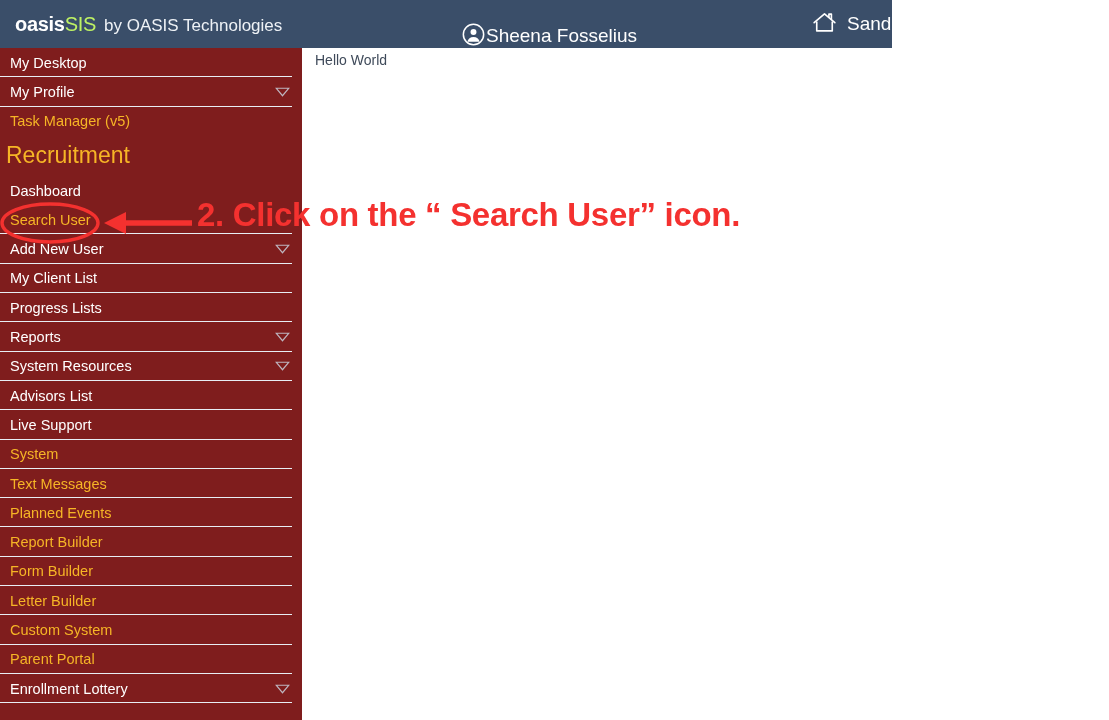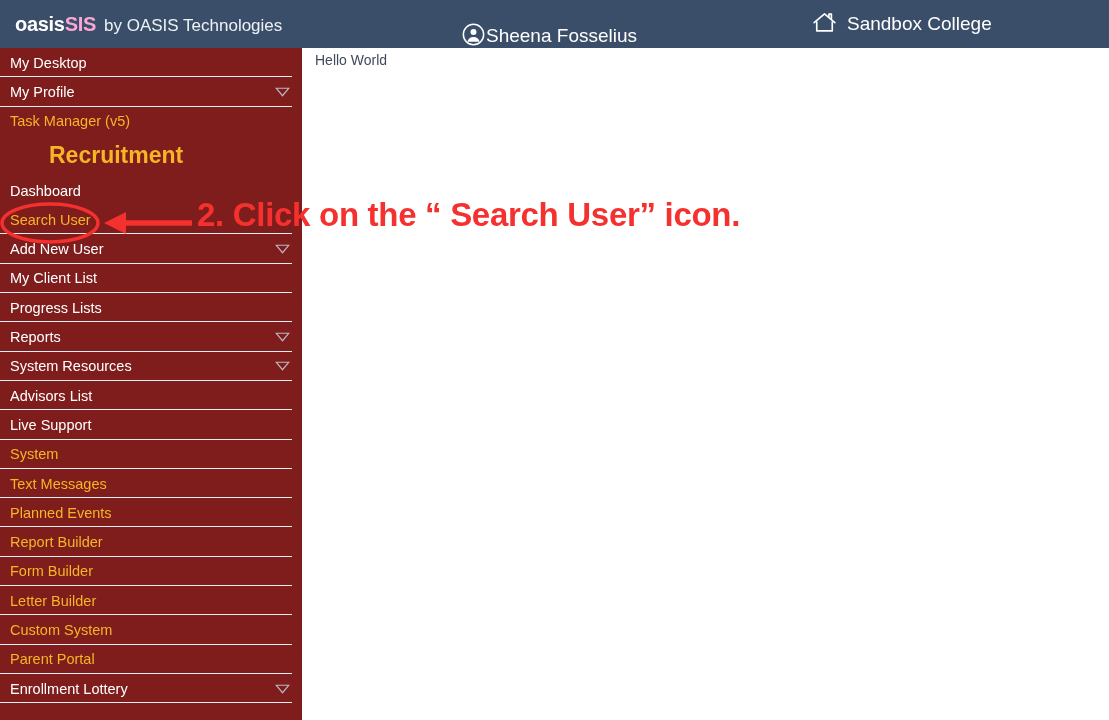--- a/index.html
+++ b/index.html
@@ -17,43 +17,43 @@
     position: relative;
     width: 1109px;
     height: 720px;
     background: #ffffff;
   }
 
   
   .topbar {
     position: absolute;
     top: 0; left: 0;
-    width: 1109px;
+    width: 892px;
     height: 48px;
     background: #3a4e69;
     display: flex;
     align-items: center;
   }
 
   .brand {
     display: flex;
     align-items: baseline;
     margin-left: 15px;
     white-space: nowrap;
   }
   .brand-oasis {
     font-size: 20px;
     font-weight: bold;
     color: #ffffff;
     letter-spacing: -0.3px;
   }
   .brand-sis {
     font-size: 20px;
-    font-weight: bold;
-    color: #f9a8d4;
+    font-weight: normal;
+    color: #bef264;
     letter-spacing: -0.3px;
   }
   .brand-by {
     font-size: 17px;
     color: #eef2f6;
     margin-left: 8px;
     font-weight: normal;
   }
 
   .topbar-user {
@@ -112,26 +112,25 @@
     background: #e8eef4;
   }
   .nav-item.no-rule::after { display: none; }
   .nav-item .label { flex: 1; }
   .nav-item.amber { color: #f6b526; }
 
   .nav-heading {
     height: 40px;
     display: flex;
     align-items: center;
-    padding-left: 21px;
+    padding-left: 6px;
     color: #f6b526;
     font-size: 23px;
-    font-weight: bold;
-    white-space: nowrap;
-    margin-left: 28px;
+    font-weight: normal;
+    white-space: nowrap;
   }
 
   .chev {
     width: 15px;
     height: 10px;
     flex: 0 0 auto;
     opacity: 0.82;
   }
 
   

